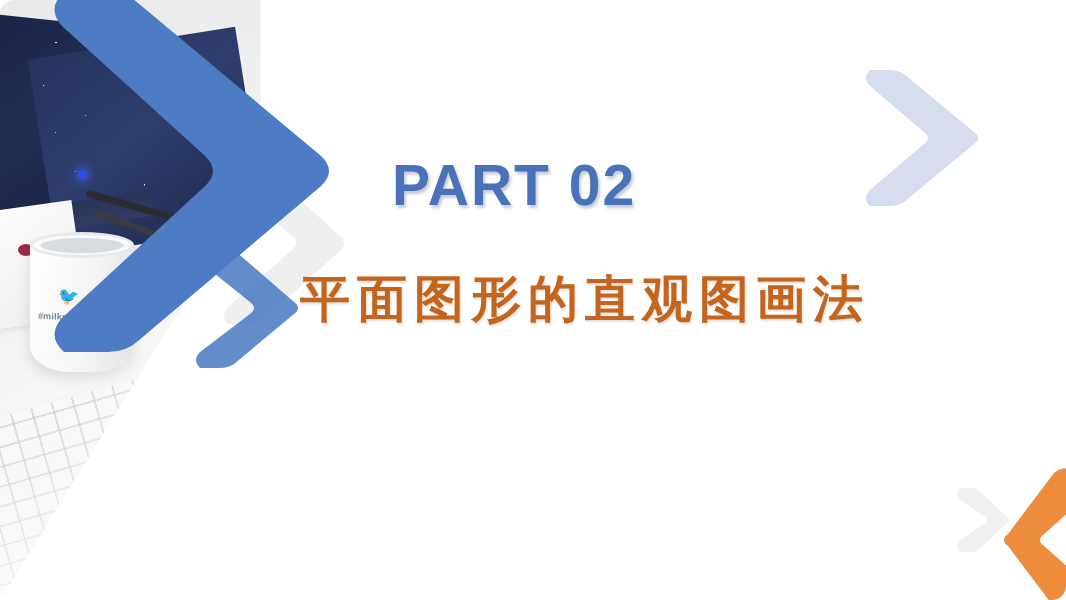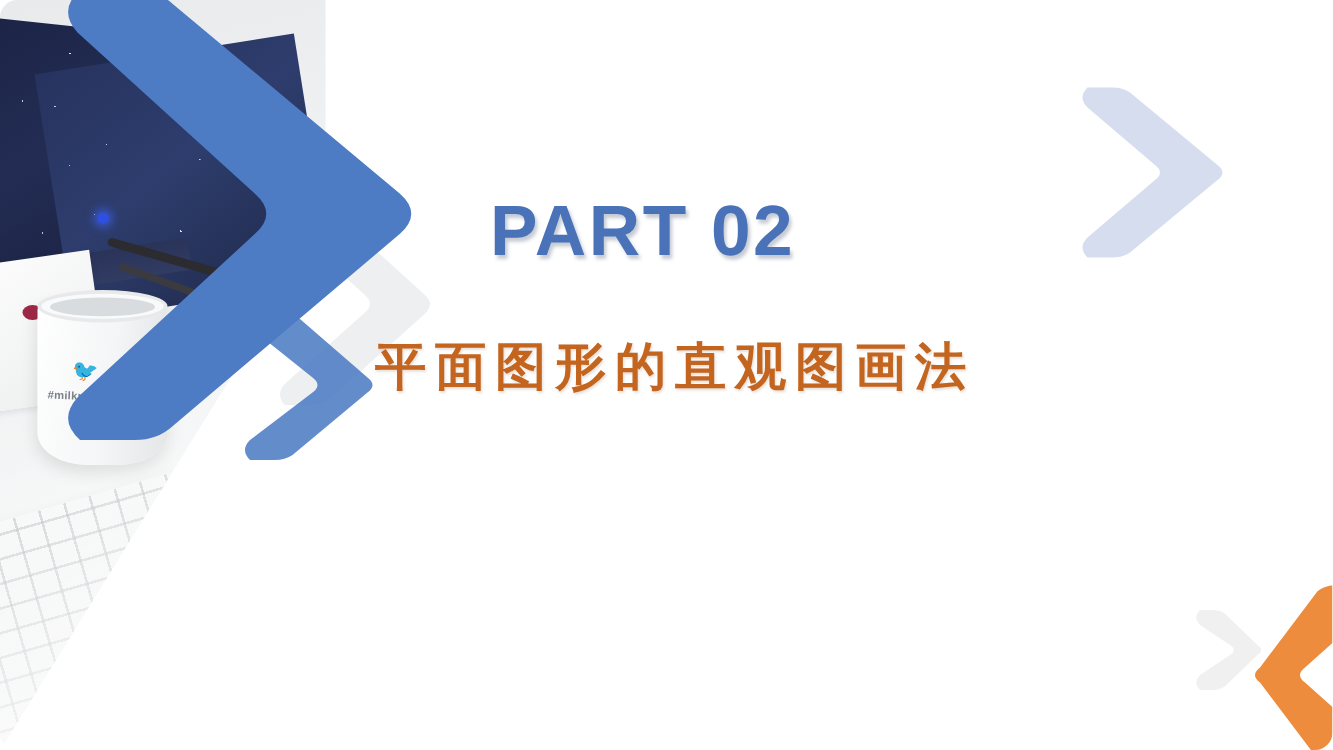--- a/index.html
+++ b/index.html
@@ -259,21 +259,21 @@
     font-weight: bold;
     color: #4a72b8;
     letter-spacing: 2px;
     text-shadow: 2px 3px 3px rgba(120,130,150,0.42);
     white-space: nowrap;
   }
   #section-title {
     position: absolute;
     left: 300px;
     top: 266px;
-    font-size: 41px;
+    font-size: 50px;
     font-weight: bold;
     color: #c4651f;
     letter-spacing: 7px;
     white-space: nowrap;
     font-family: "DejaVu Sans", "Liberation Sans", sans-serif;
     text-shadow: 1px 2px 2px rgba(140,110,80,0.22);
   }
 
   
   #watermark {

